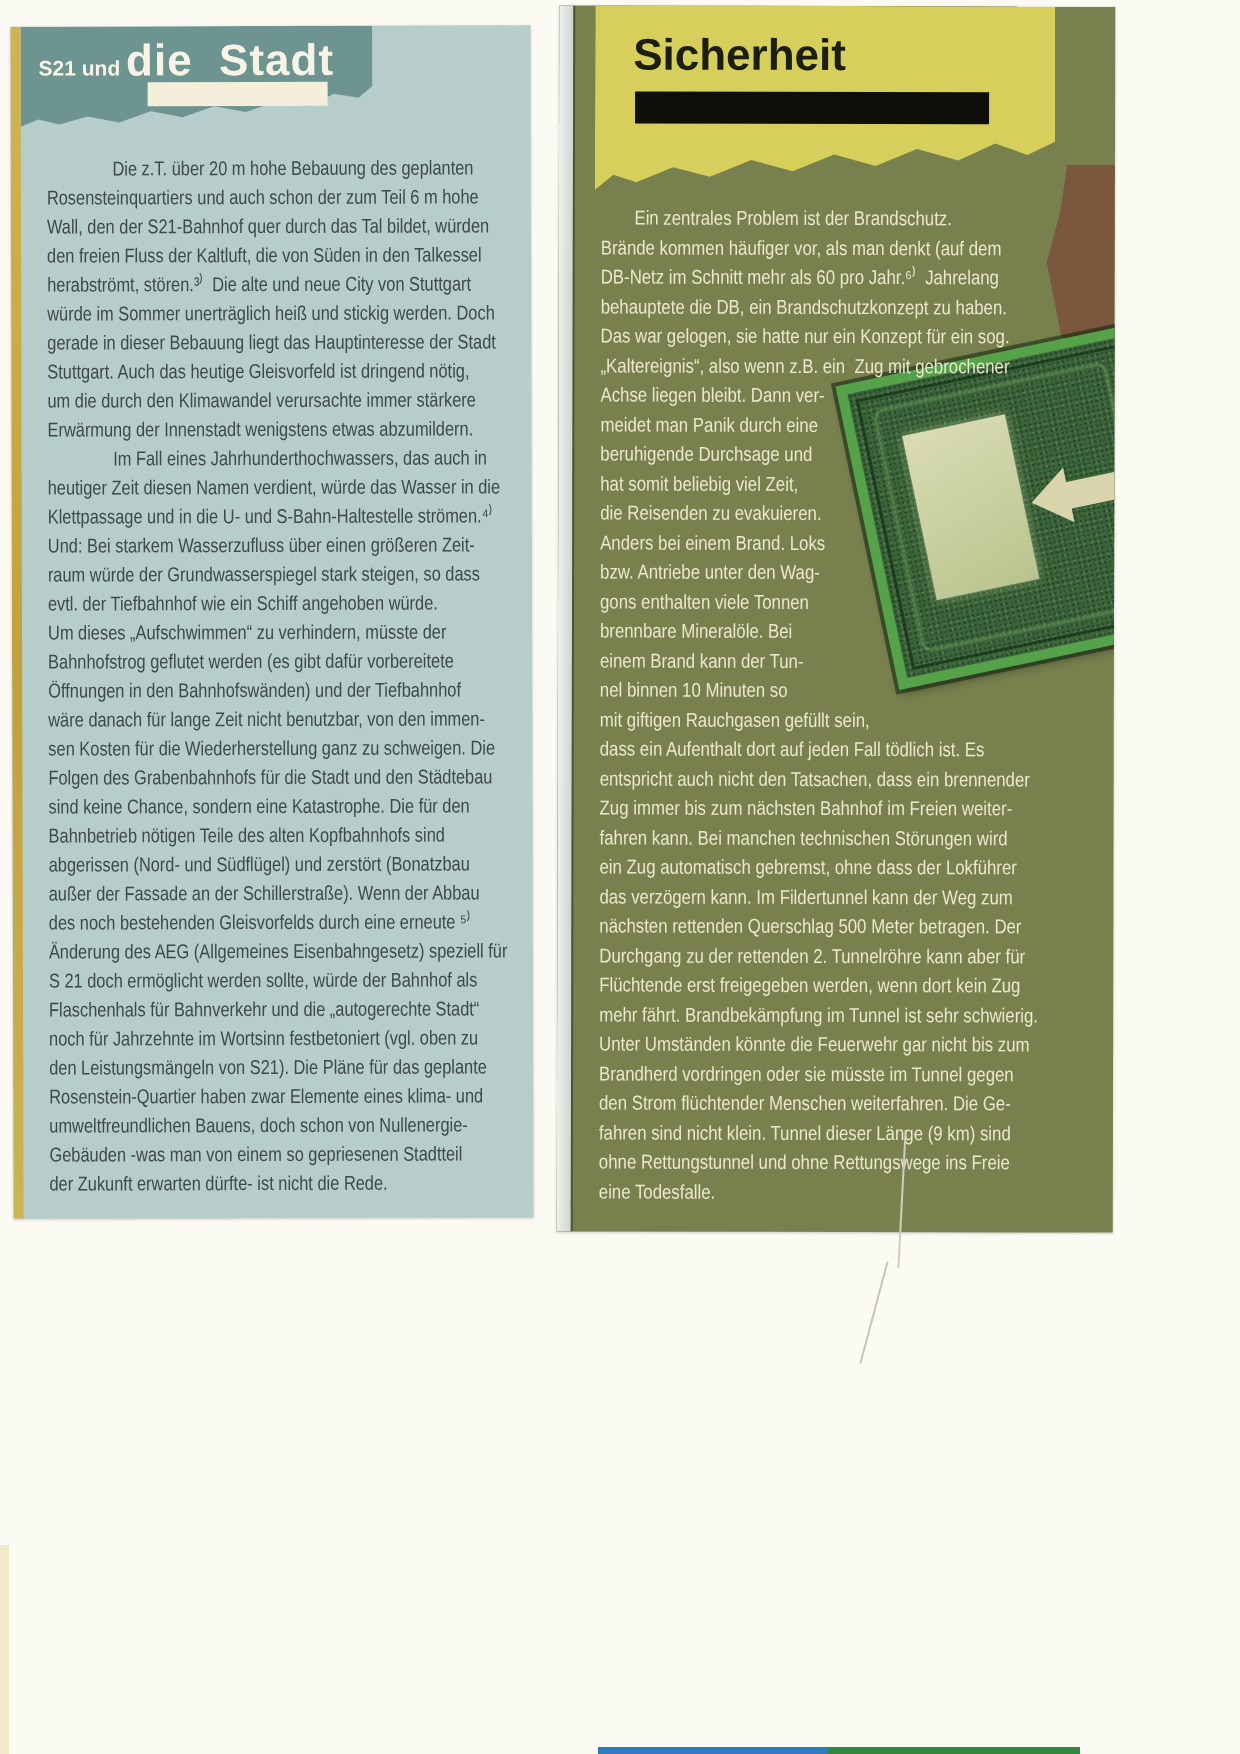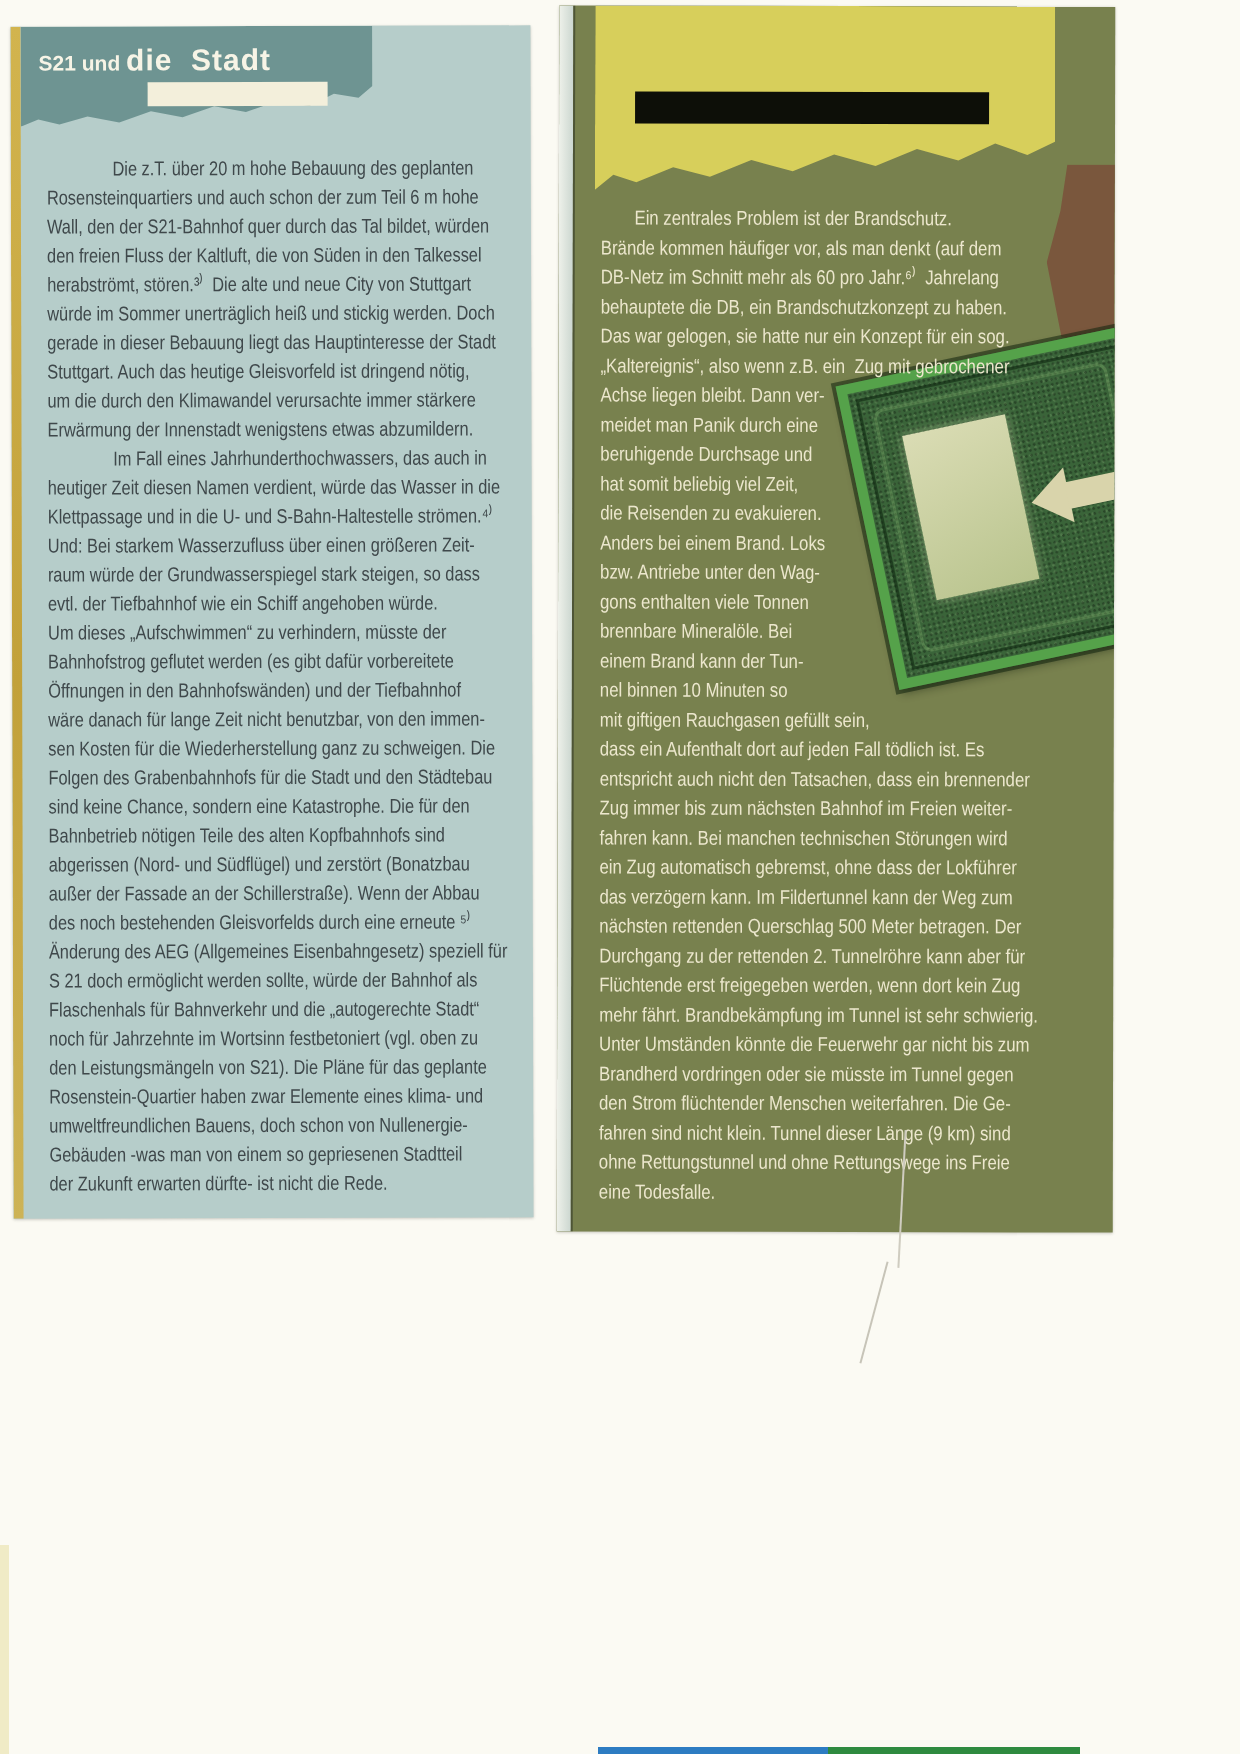--- a/index.html
+++ b/index.html
@@ -9,21 +9,21 @@
   
   .left-panel{position:absolute;left:12px;top:26px;width:520px;height:1192px;
       background:#b6cdca;transform:rotate(-0.15deg);
       box-shadow:0 1px 3px rgba(70,70,60,.28);overflow:hidden;}
   .gold-strip{position:absolute;left:0;top:0;width:10px;height:100%;
       background:linear-gradient(180deg,#d2b44e,#c2a13a 55%,#cdb356);}
   .left-banner{position:absolute;left:10px;top:0;width:352px;height:100px;background:#6e9492;
       clip-path:polygon(0 0,100% 0,100% 60%,96% 72%,89% 68%,82% 80%,73% 75%,64% 86%,55% 80%,46% 91%,37% 85%,28% 96%,19% 90%,11% 98%,5% 93%,0 100%);}
   .left-title{position:absolute;left:28px;top:10px;color:#f7f4e6;white-space:pre;line-height:48px;}
   .left-title .small{font-size:21px;font-weight:700;text-align:right;}
-  .left-title .large{font-size:30px;font-weight:700;letter-spacing:1px;margin-top:24px;}
+  .left-title .large{font-size:44px;font-weight:700;letter-spacing:1px;margin-top:24px;}
   .left-underline{position:absolute;left:137px;top:56px;width:180px;height:24px;background:#f3efdb;}
   .left-body{position:absolute;left:36px;top:128px;width:484px;}
   .left-body .text-line{font-size:20px;line-height:29px;color:#3f484b;white-space:pre;
       transform:scaleX(0.82);transform-origin:0 50%;}
 
   
   .right-panel{position:absolute;left:558px;top:6px;width:556px;height:1226px;
       background:#78814e;transform:rotate(0.12deg);
       box-shadow:0 1px 3px rgba(70,70,60,.28);overflow:hidden;}
   .right-sliver{position:absolute;left:0;top:0;width:14px;height:100%;
@@ -110,20 +110,21 @@
       <div class="text-line">umweltfreundlichen Bauens, doch schon von Nullenergie-</div>
       <div class="text-line">Gebäuden -was man von einem so gepriesenen Stadtteil</div>
       <div class="text-line">der Zukunft erwarten dürfte- ist nicht die Rede.</div>
     </div>
 </div>
 
 <div class="right-panel">
   <div class="right-sliver"></div>
   <div class="right-crease"></div>
   <div class="yellow-banner"></div>
+  <div class="right-title">Sicherheit</div>
   <div class="right-underline"></div>
   <div class="brown-patch"></div>
 
   <div class="photo">
     <div class="photo-frame">
       <div class="photo-inner-dark"></div>
       <div class="photo-inner-light"></div>
       <div class="photo-patch"></div>
       <div class="arrow-head"></div>
       <div class="arrow-shaft"></div>

